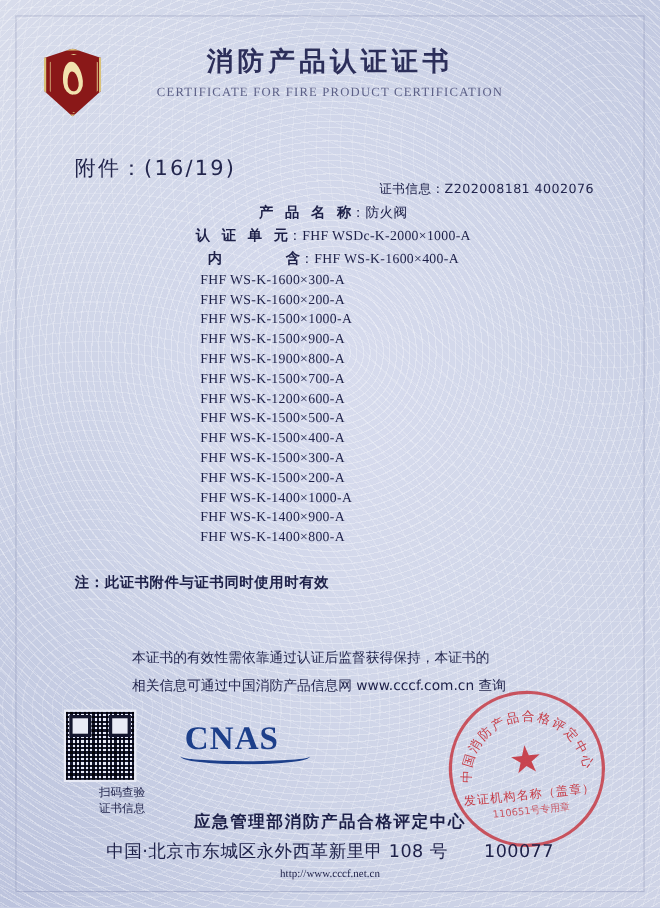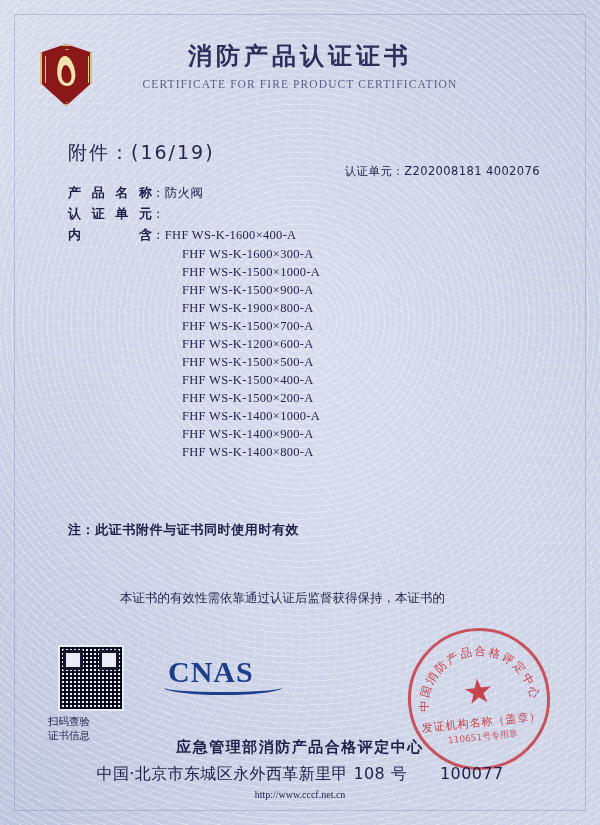--- a/index.html
+++ b/index.html
@@ -79,21 +79,21 @@
     font-family:"DejaVu Sans", sans-serif;
   }
   .cert-no{
     position:absolute;right:60px;top:164px;
     font-size:11.5px;color:#23264d;letter-spacing:0.4px;
     font-family:"DejaVu Sans", sans-serif;
   }
 
   
   .fields{position:absolute;left:68px;top:184px;width:470px;}
-  .row{display:flex;align-items:baseline;margin-bottom:3px;}
+  .row{display:flex;align-items:baseline;margin-bottom:3px;justify-content:center;}
   .label{
     width:84px;text-align:justify;text-align-last:justify;
     font-size:13px;font-weight:bold;color:#1d2048;
     font-family:"DejaVu Sans", sans-serif;
     flex:0 0 84px;
   }
   .value{
     font-size:12.5px;color:#1d2048;letter-spacing:0.3px;
     font-family:"Liberation Serif", serif;
   }
@@ -124,21 +124,21 @@
   }
   .qr:before{
     content:"";position:absolute;left:3px;top:3px;width:14px;height:14px;
     border:3px solid #14162e;background:#e9ebf6;
   }
   .qr:after{
     content:"";position:absolute;right:3px;top:3px;width:14px;height:14px;
     border:3px solid #14162e;background:#e9ebf6;
   }
   .qr-caption{
-    position:absolute;left:48px;top:714px;width:84px;text-align:left;
+    position:absolute;left:48px;top:714px;width:84px;text-align:right;
     font-size:10.5px;line-height:14px;color:#1d2048;
     font-family:"DejaVu Sans", sans-serif;
   }
 
   .cnas{
     position:absolute;left:168px;top:655px;
     display:flex;align-items:flex-end;gap:10px;
   }
   .cnas-logo{
     font-family:"Liberation Serif", serif;
@@ -214,49 +214,54 @@
 
   <div class="header">
     <div class="title-cn">消防产品认证证书</div>
     <div class="title-en">CERTIFICATE FOR FIRE PRODUCT CERTIFICATION</div>
   </div>
 
   <div class="annex">
     <span>附件：</span><span>(16/19)</span>
   </div>
   <div class="cert-no">
-    <span>认证单元：</span><span>Z202008181 4002076</span>
+    <span>证书信息：</span><span>Z202008181 4002076</span>
   </div>
 
   <div class="fields">
 
     <div class="row">
       <div class="label">产品名称</div>
       <div class="value cn">：</div>
       <div class="value cn">防火阀</div>
     </div>
 
     <div class="row">
       <div class="label">认证单元</div>
       <div class="value cn">：</div>
+      <div class="value">FHF WSDc-K-2000×1000-A</div>
     </div>
 
     <div class="row">
       <div class="label">内含</div>
       <div class="value cn">：</div>
       <div class="value">FHF WS-K-1600×400-A</div>
     </div>
 
     <div id="model-list">
         <div class="sub-row">
           <div class="sub-indent"></div>
           <div class="value">FHF WS-K-1600×300-A</div>
         </div>
         <div class="sub-row">
           <div class="sub-indent"></div>
+          <div class="value">FHF WS-K-1600×200-A</div>
+        </div>
+        <div class="sub-row">
+          <div class="sub-indent"></div>
           <div class="value">FHF WS-K-1500×1000-A</div>
         </div>
         <div class="sub-row">
           <div class="sub-indent"></div>
           <div class="value">FHF WS-K-1500×900-A</div>
         </div>
         <div class="sub-row">
           <div class="sub-indent"></div>
           <div class="value">FHF WS-K-1900×800-A</div>
         </div>
@@ -268,20 +273,24 @@
           <div class="sub-indent"></div>
           <div class="value">FHF WS-K-1200×600-A</div>
         </div>
         <div class="sub-row">
           <div class="sub-indent"></div>
           <div class="value">FHF WS-K-1500×500-A</div>
         </div>
         <div class="sub-row">
           <div class="sub-indent"></div>
           <div class="value">FHF WS-K-1500×400-A</div>
+        </div>
+        <div class="sub-row">
+          <div class="sub-indent"></div>
+          <div class="value">FHF WS-K-1500×300-A</div>
         </div>
         <div class="sub-row">
           <div class="sub-indent"></div>
           <div class="value">FHF WS-K-1500×200-A</div>
         </div>
         <div class="sub-row">
           <div class="sub-indent"></div>
           <div class="value">FHF WS-K-1400×1000-A</div>
         </div>
         <div class="sub-row">
@@ -292,20 +301,21 @@
           <div class="sub-indent"></div>
           <div class="value">FHF WS-K-1400×800-A</div>
         </div>
       </div>
   </div>
 
   <div class="note">注：此证书附件与证书同时使用时有效</div>
 
   <div class="statement">
     <div>本证书的有效性需依靠通过认证后监督获得保持，本证书的</div>
+    <div>相关信息可通过中国消防产品信息网 www.cccf.com.cn 查询</div>
   </div>
 
   <div class="qr"></div>
   <div class="qr-caption">
     <div>扫码查验</div>
     <div>证书信息</div>
   </div>
 
   <div class="cnas">
     <div class="cnas-logo">

